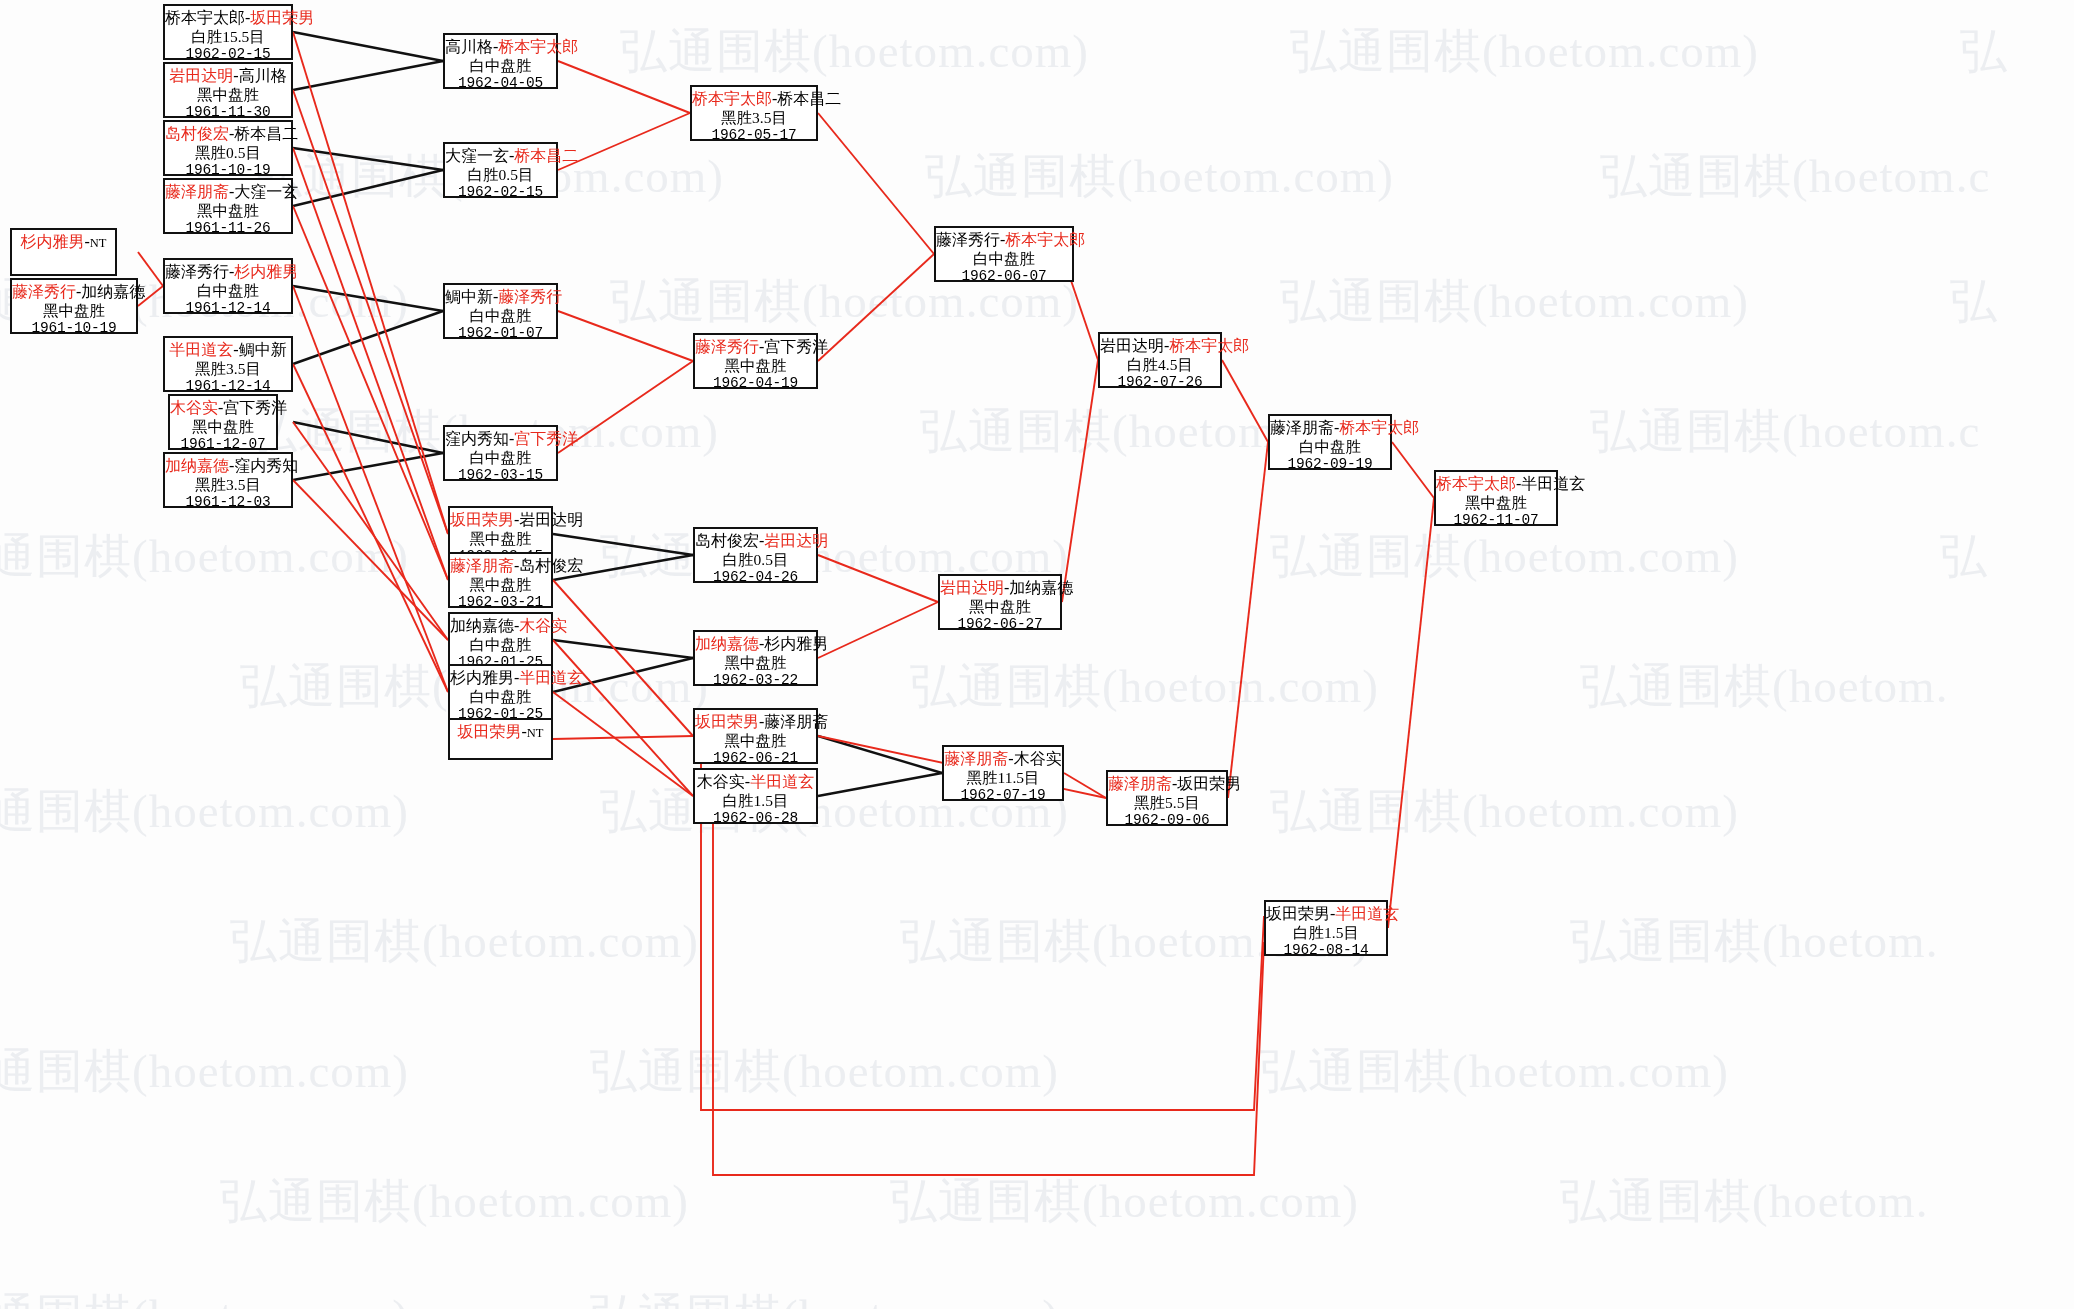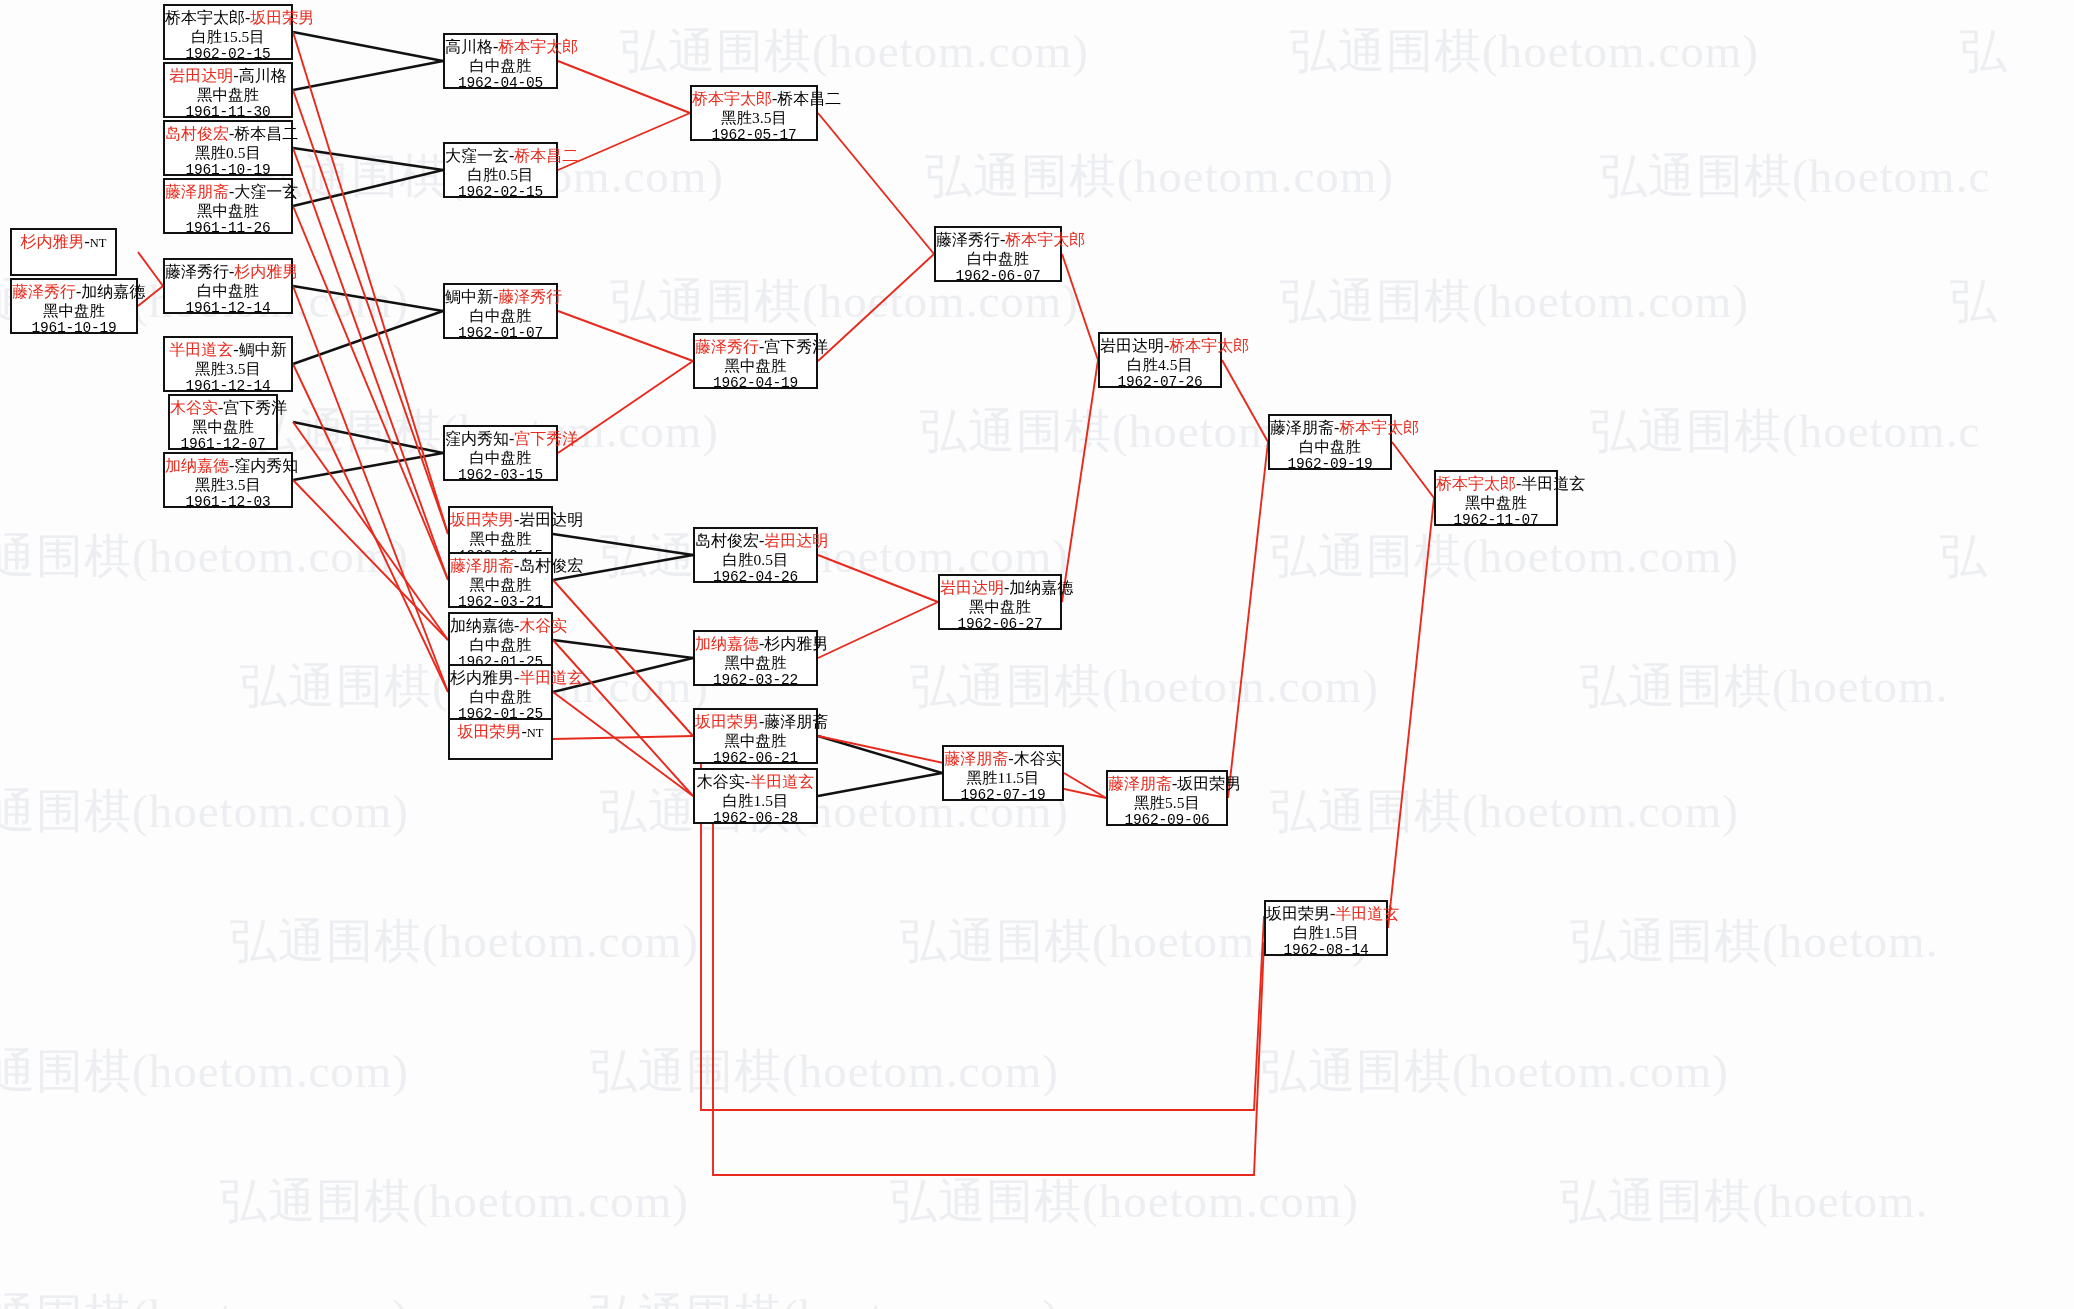--- a/index.html
+++ b/index.html
@@ -272,21 +272,21 @@
       <div class="node" style="left: 693px; top: 708px; width: 125px; height: 56px;">
         <span class="ln title"><span class="win">坂田荣男</span><span class="sep">-</span><span class="lose">藤泽朋斋</span></span>
         <span class="ln">黑中盘胜</span>
         <span class="ln date">1962-06-21</span>
       </div>
       <div class="node" style="left: 693px; top: 768px; width: 125px; height: 56px;">
         <span class="ln title"><span class="lose">木谷实</span><span class="sep">-</span><span class="win">半田道玄</span></span>
         <span class="ln">白胜1.5目</span>
         <span class="ln date">1962-06-28</span>
       </div>
-      <div class="node" style="left: 934px; top: 226px; width: 128px; height: 56px;">
+      <div class="node" style="left: 934px; top: 226px; width: 140px; height: 56px;">
         <span class="ln title"><span class="lose">藤泽秀行</span><span class="sep">-</span><span class="win">桥本宇太郎</span></span>
         <span class="ln">白中盘胜</span>
         <span class="ln date">1962-06-07</span>
       </div>
       <div class="node" style="left: 938px; top: 574px; width: 124px; height: 56px;">
         <span class="ln title"><span class="win">岩田达明</span><span class="sep">-</span><span class="lose">加纳嘉德</span></span>
         <span class="ln">黑中盘胜</span>
         <span class="ln date">1962-06-27</span>
       </div>
       <div class="node" style="left: 942px; top: 745px; width: 122px; height: 56px;">

